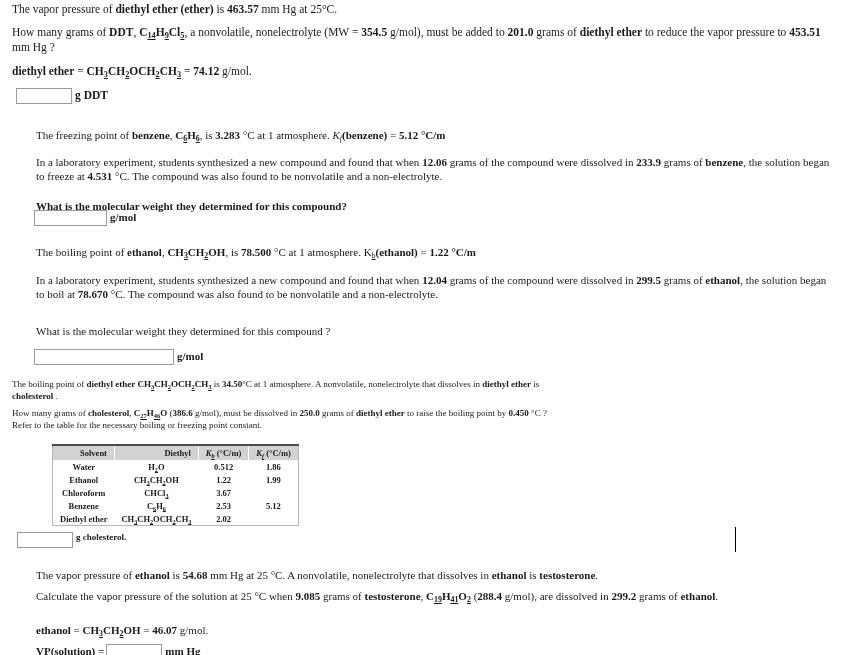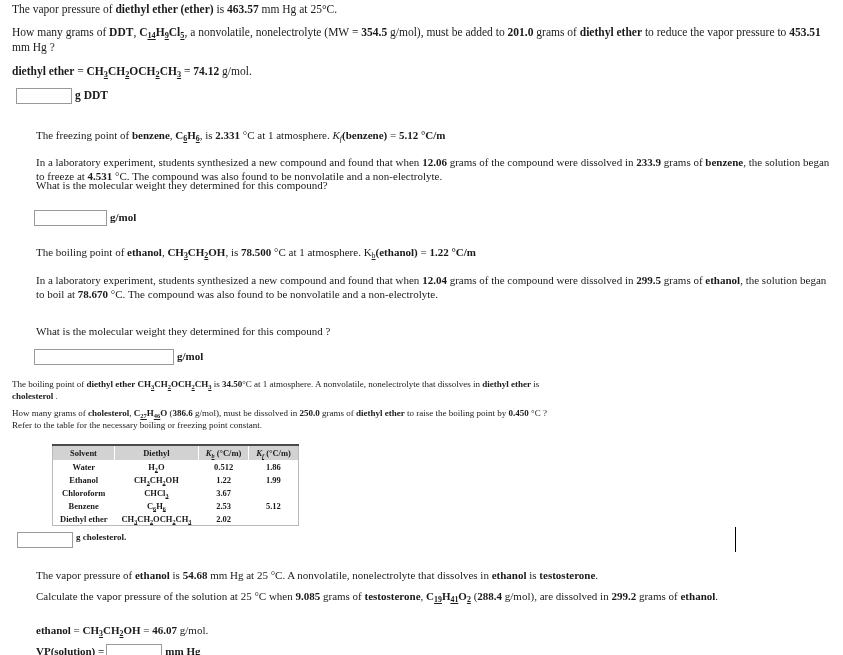--- a/index.html
+++ b/index.html
@@ -32,21 +32,21 @@
   #sec-vp-ddt { left: 12px; top: 0px; width: 820px; font-size: 11.5px; line-height: 15px; }
   #sec-vp-ddt .p1 { position: absolute; left: 0; top: 2px; width: 815px; }
   #sec-vp-ddt .p2 { position: absolute; left: 0; top: 25px; width: 818px; }
   #sec-vp-ddt .p3 { position: absolute; left: 0; top: 64px; width: 500px; }
   #sec-vp-ddt .ansrow { position: absolute; left: 4px; top: 88px; }
 
   
   #sec-fp-benzene { left: 36px; top: 128px; width: 800px; font-size: 11px; line-height: 14px; }
   #sec-fp-benzene .p1 { position: absolute; left: 0; top: 0; width: 600px; }
   #sec-fp-benzene .p2 { position: absolute; left: 0; top: 27px; width: 798px; }
-  #sec-fp-benzene .p3 { position: absolute; left: 0; top: 50px; width: 500px; }
+  #sec-fp-benzene .p3 { position: absolute; left: 0; top: 71px; width: 500px; font-weight: bold; }
   #sec-fp-benzene .ansrow { position: absolute; left: -2px; top: 82px; }
 
   
   #sec-bp-ethanol { left: 36px; top: 245px; width: 800px; font-size: 11px; line-height: 14px; }
   #sec-bp-ethanol .p1 { position: absolute; left: 0; top: 0; width: 620px; }
   #sec-bp-ethanol .p2 { position: absolute; left: 0; top: 28px; width: 798px; }
   #sec-bp-ethanol .p3 { position: absolute; left: 0; top: 79px; width: 500px; }
   #sec-bp-ethanol .ansrow { position: absolute; left: -2px; top: 104px; }
 
   
@@ -65,21 +65,21 @@
     border-top: 2px solid #4a4a4a;
     border-left: 1px solid #b9b9b9;
     border-right: 1px solid #b9b9b9;
     border-bottom: 1px solid #b9b9b9;
     background: #ffffff;
   }
   #const-table th {
     background: #d2d2d2;
     font-weight: bold;
     padding: 2px 7px;
-    text-align: center;
+    text-align: right;
     border-right: 1px solid #ffffff;
     white-space: nowrap;
   }
   #const-table th:last-child { border-right: none; }
   #const-table td {
     padding: 1.5px 7px;
     text-align: center;
     white-space: nowrap;
   }
   #const-table td.solvent { font-weight: bold; }
@@ -136,21 +136,21 @@
     <div class="p3 line"><b>diethyl ether</b><span> = </span><b>CH<sub>3</sub>CH<sub>2</sub>OCH<sub>2</sub>CH<sub>3</sub></b><span> = </span><b>74.12</b><span> g/mol.</span></div>
 
     <div class="ansrow">
       <input class="ansbox w-sm" type="text" value="" style="">
       <span class="unit">g DDT</span>
     </div>
   </div>
 
   <div class="q" id="sec-fp-benzene">
 
-    <div class="p1 line"><span>The freezing point of </span><b>benzene</b><span>, </span><b><span>C</span><sub>6</sub><span>H</span><sub>6</sub></b><span>, is </span><b>2.331</b><span> °C at 1 atmosphere. </span><span class="ital">K</span><sub class="ital">f</sub><b>(benzene)</b><span> = </span><b>5.12</b><b> °C/m</b></div>
+    <div class="p1 line"><span>The freezing point of </span><b>benzene</b><span>, </span><b><span>C</span><sub>6</sub><span>H</span><sub>6</sub></b><span>, is </span><b>3.283</b><span> °C at 1 atmosphere. </span><span class="ital">K</span><sub class="ital">f</sub><b>(benzene)</b><span> = </span><b>5.12</b><b> °C/m</b></div>
 
     <div class="p2 line"><span>In a laboratory experiment, students synthesized a new compound and found that when </span><b>12.06</b><span> grams of the compound were dissolved in </span><b>233.9</b><span> grams of </span><b>benzene</b><span>, the solution began to freeze at </span><b>4.531</b><span> °C. The compound was also found to be nonvolatile and a non-electrolyte.</span></div>
 
     <div class="p3 line">What is the molecular weight they determined for this compound?</div>
 
     <div class="ansrow">
       <input class="ansbox w-md" type="text" value="" style="">
       <span class="unit">g/mol</span>
     </div>
   </div>

